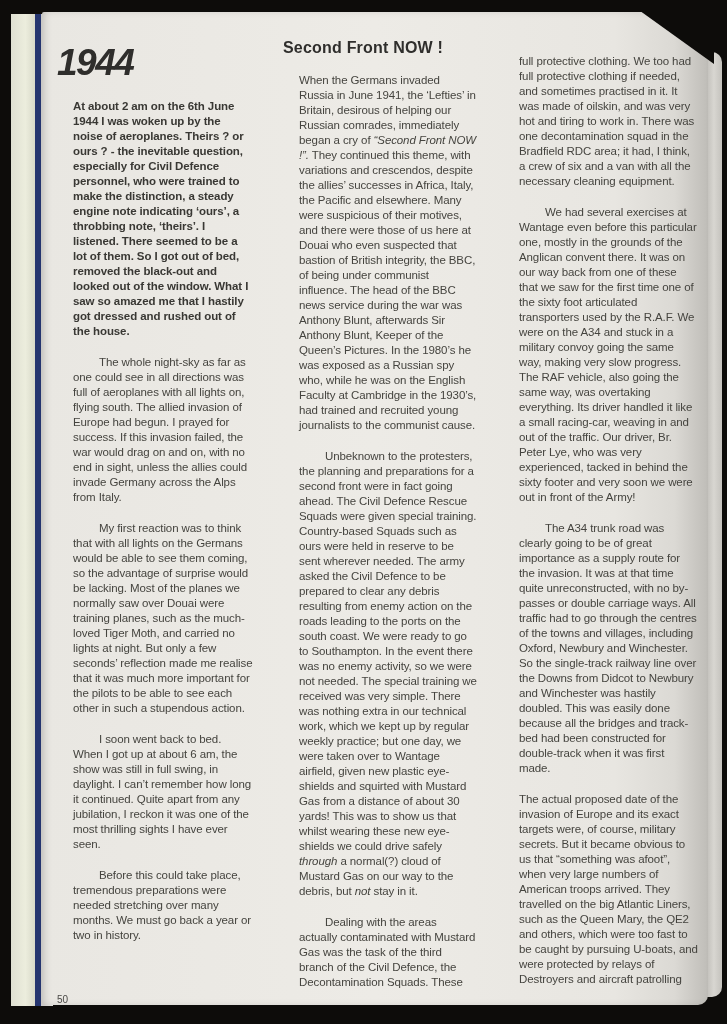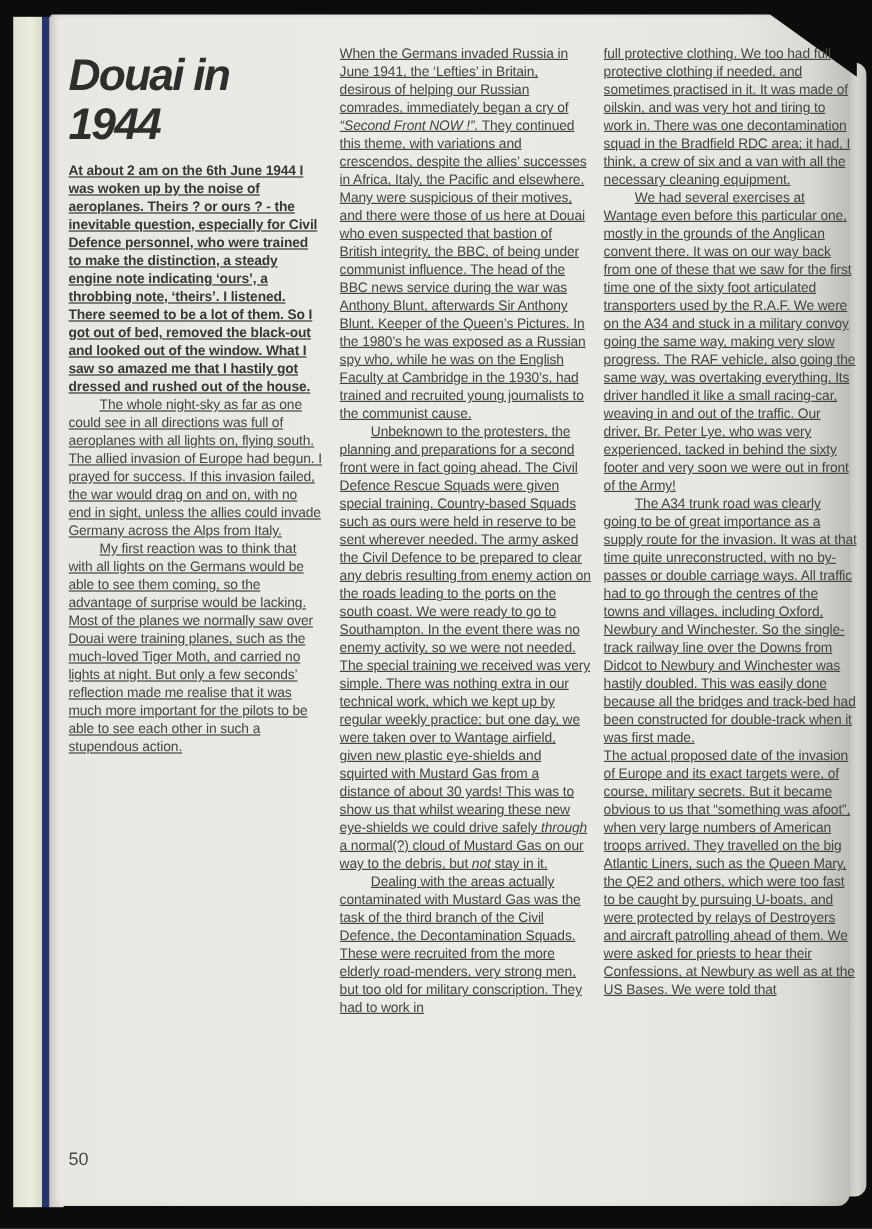--- a/index.html
+++ b/index.html
@@ -34,49 +34,51 @@
   .col1{left:15px;top:30px;}
   .col2{left:241px;top:26px;width:210px;}
   .col3{left:461px;top:26px;width:211px;}
 
   h1{margin:0 0 12px 0;font-size:37px;line-height:41px;font-weight:700;font-style:italic;
      letter-spacing:-1.5px;color:#2f2e2c;}
   h1 .tline{display:block;}
   .standfirst{margin:0 0 15px 0;font-size:16.5px;line-height:21px;font-weight:700;color:#33322f;}
   h2{margin:0 0 5px 0;font-size:16px;line-height:19px;font-weight:700;color:#2f2e2c;letter-spacing:0.2px;}
   h2.spaced{margin-top:15px;}
-  .col p{margin:0;font-size:11.5px;line-height:15px;color:#45443f;letter-spacing:-0.1px;text-decoration:underline;}
+  .col p{margin:16px;font-size:11.5px;line-height:15px;color:#45443f;letter-spacing:-0.1px;}
   p.lead{font-weight:700;color:#393834;}
   p.indent{text-indent:26px;}
   i{font-style:italic;}
-  .pagenum{position:absolute;left:15px;bottom:30px;font-size:15px;color:#4a4946;}
+  .pagenum{position:absolute;left:15px;bottom:0;font-size:10px;color:#4a4946;}
 </style>
 </head>
 <body>
 
 <div class="scene">
   <div class="stripe cream"></div>
   <div class="stripe navy"></div>
   <div class="stripe grayedge"></div>
   <div class="nextpage-edge"></div>
 
   <div class="page">
     <div class="corner-dark"></div>
 
     <div class="col col1">
       <h1>
-        <span class="tline">Douai in</span>
         <span class="tline">1944</span>
       </h1>
       <p class="lead">At about 2 am on the 6th June 1944 I was woken up by the noise of aeroplanes. Theirs ?  or ours ? - the inevitable question, especially for Civil Defence personnel, who were trained to make the distinction, a steady engine note indicating ‘ours’, a throbbing note, ‘theirs’.  I listened.  There seemed to be a lot of them.  So I got out of bed, removed the black-out and looked out of the window.  What I saw so amazed me that I hastily got dressed and rushed out of the house.</p>
       <p class="indent">The whole night-sky as far as one could see in all directions was full of aeroplanes with all lights on, flying south.  The allied invasion of Europe had begun.  I prayed for success.  If this invasion failed, the war would drag on and on, with no end in sight, unless the allies could invade Germany across the Alps from Italy.</p>
       <p class="indent">My first reaction was to think that with all lights on the Germans would be able to see them coming, so the advantage of surprise would be lacking.  Most of the planes we normally saw over Douai were training planes, such as the much-loved Tiger Moth, and carried no lights at night.  But only a few seconds’ reflection made me realise that it was much more important for the pilots to be able to see each other in such a stupendous action.</p>
+      <p class="indent">I soon went back to bed. When I got up at about 6 am, the show was still in full swing, in daylight. I can’t remember how long it continued.  Quite apart from any jubilation, I reckon it was one of the most thrilling sights I have ever seen.</p>
+      <p class="indent">Before this could take place, tremendous preparations were needed stretching over many months. We must go back a year or two in history.</p>
     </div>
 
     <div class="col col2">
+      <h2>Second Front NOW !</h2>
       <p><span>When the Germans invaded Russia in June 1941, the ‘Lefties’ in Britain, desirous of helping our Russian comrades, immediately began a cry of </span><i>“Second Front NOW !”.</i><span> They continued this theme, with variations and crescendos, despite the allies’ successes in Africa, Italy, the Pacific and elsewhere.  Many were suspicious of their motives, and there were those of us here at Douai who even suspected that bastion of British integrity, the BBC, of being under communist influence.  The head of the BBC news service during the war was Anthony Blunt, afterwards Sir Anthony Blunt, Keeper of the Queen’s Pictures.  In the 1980’s he was exposed as a Russian spy who, while he was on the English Faculty at Cambridge in the 1930’s, had trained and recruited young journalists to the communist cause.</span></p>
       <p class="indent"><span>Unbeknown to the protesters, the planning and preparations for a second front were in fact going ahead.  The Civil Defence Rescue Squads were given special training. Country-based Squads such as ours were held in reserve to be sent wherever needed.  The army asked the Civil Defence to be prepared to clear any debris resulting from enemy action on the roads leading to the ports on the south coast.  We were ready to go to Southampton.  In the event there was no enemy activity, so we were not needed.  The special training we received was very simple. There was nothing extra in our technical work, which we kept up by regular weekly practice; but one day, we were taken over to Wantage airfield, given new plastic eye-shields and squirted with Mustard Gas from a distance of about 30 yards! This was to show us that whilst wearing these new eye-shields we could drive safely </span><i>through</i><span> a normal(?) cloud of Mustard Gas on our way to the debris, but </span><i>not</i><span> stay in it.</span></p>
       <p class="indent">Dealing with the areas actually contaminated with Mustard Gas was the task of the third branch of the Civil Defence, the Decontamination Squads. These were recruited from the more elderly road-menders, very strong men, but too old for military conscription.  They had to work in</p>
     </div>
 
     <div class="col col3">
       <p>full protective clothing.  We too had full protective clothing if needed, and sometimes practised in it.  It was made of oilskin, and was very hot and tiring to work in.  There was one decontamination squad in the Bradfield RDC area; it had, I think, a crew of six and a van with all the necessary cleaning equipment.</p>
       <p class="indent">We had several exercises at Wantage even before this particular one, mostly in the grounds of the Anglican convent there.  It was on our way back from one of these that we saw for the first time one of the sixty foot articulated transporters used by the R.A.F.  We were on the A34 and stuck in a military convoy going the same way, making very slow progress.  The RAF vehicle, also going the same way, was overtaking everything.  Its driver handled it like a small racing-car, weaving in and out of the traffic.  Our driver, Br. Peter Lye, who was very experienced, tacked in behind the sixty footer and very soon we were out in front of the Army!</p>
       <p class="indent">The A34 trunk road was clearly going to be of great importance as a supply route for the invasion.  It was at that time quite unreconstructed, with no by-passes or double carriage ways.  All traffic had to go through the centres of the towns and villages, including Oxford, Newbury and Winchester.  So the single-track railway line over the Downs from Didcot to Newbury and Winchester was hastily doubled.  This was easily done because all the bridges and track-bed had been constructed for double-track when it was first made.</p>
       <p>The actual proposed date of the invasion of Europe and its exact targets were, of course, military secrets.  But it became obvious to us that “something was afoot”, when very large numbers of American troops arrived.  They travelled on the big Atlantic Liners, such as the Queen Mary, the QE2 and others, which were too fast to be caught by pursuing U-boats, and were protected by relays of Destroyers and aircraft patrolling ahead of them.  We were asked for priests to hear their Confessions, at Newbury as well as at the US Bases.  We were told that</p>

